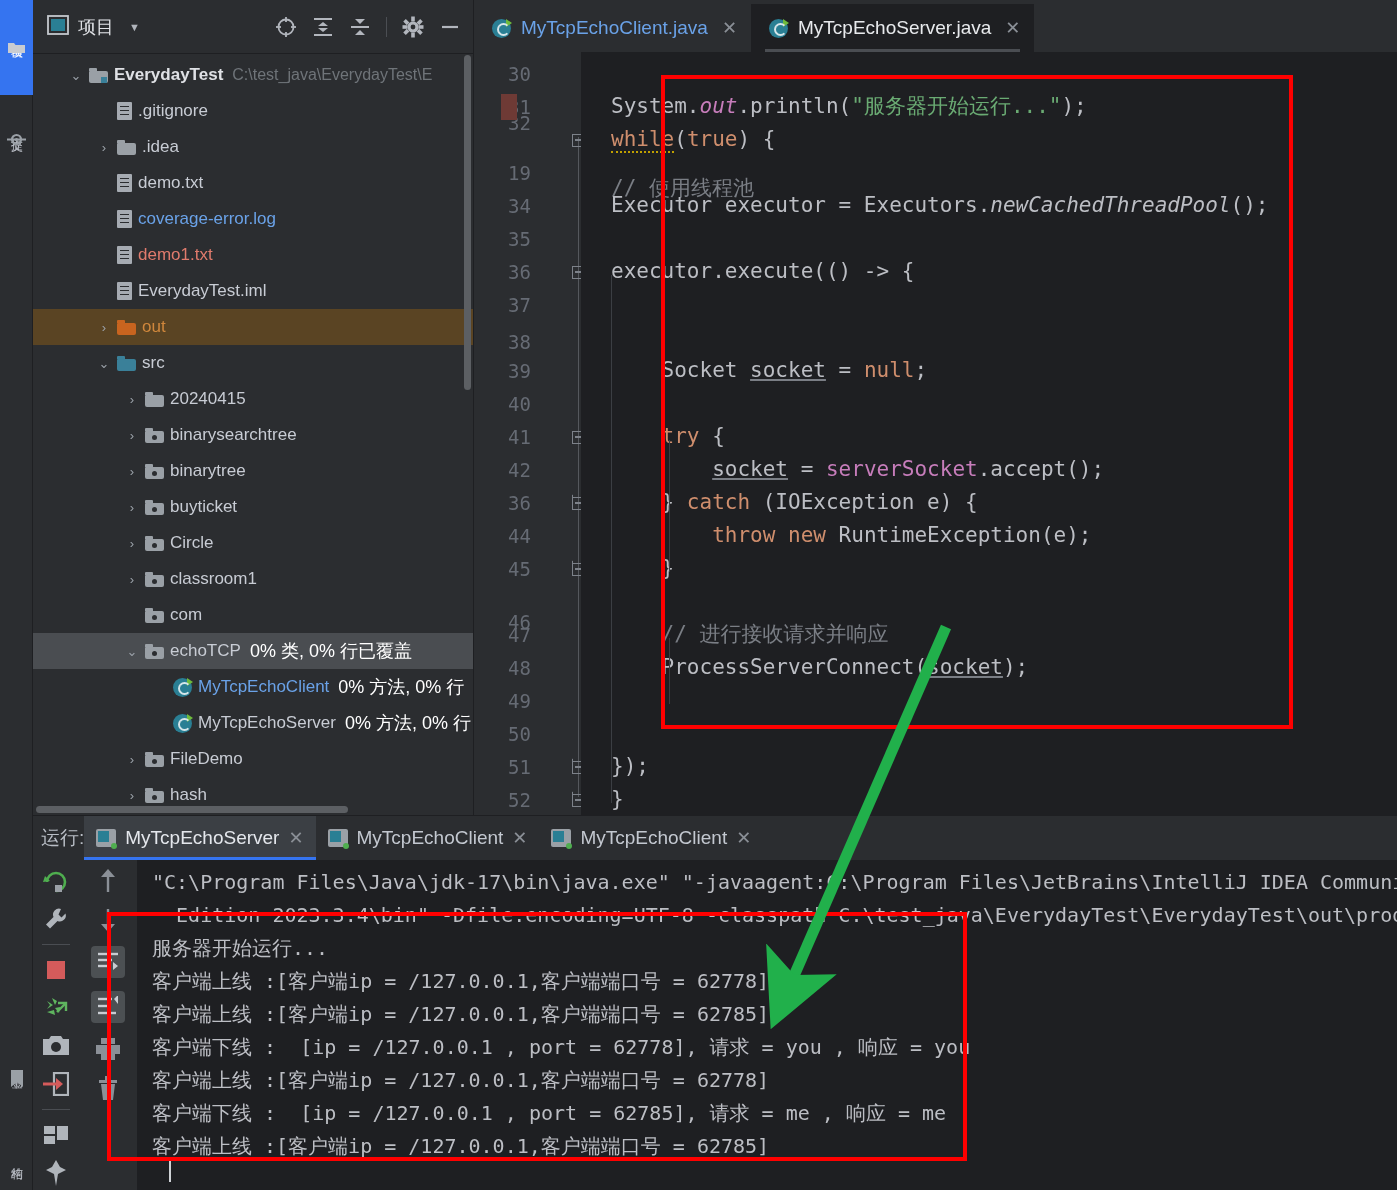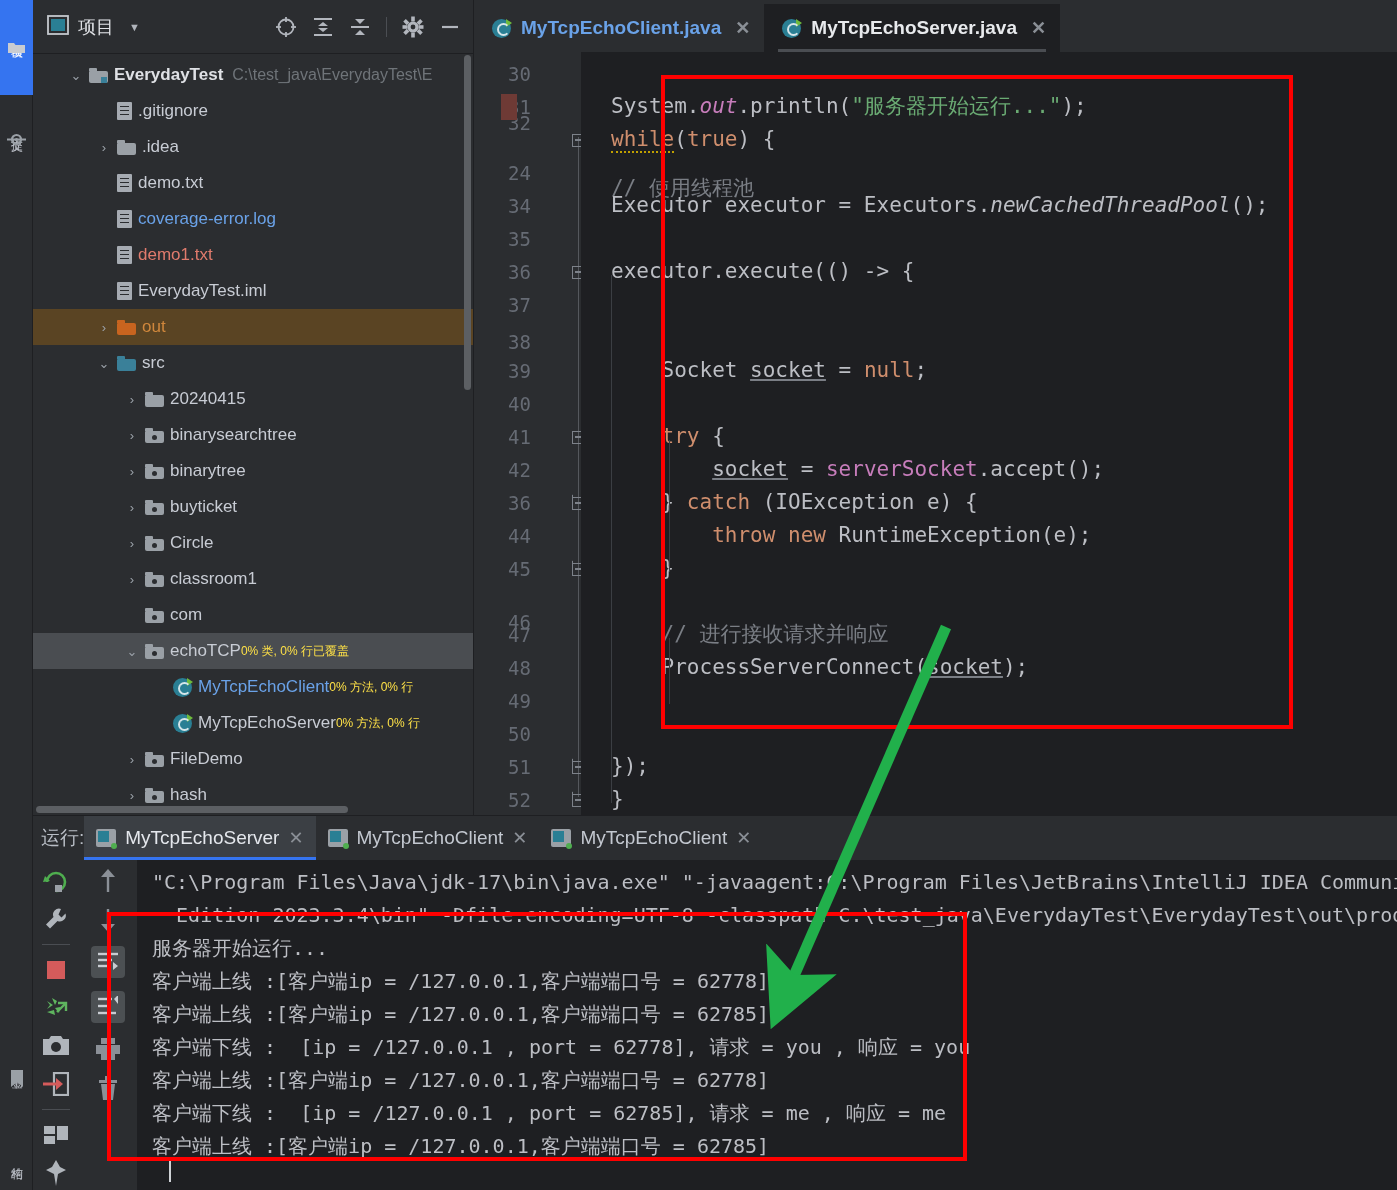--- a/index.html
+++ b/index.html
@@ -49,21 +49,21 @@
   .tree { position: relative; height: 761px; overflow: hidden; padding-top: 3px; }
   .trow {
     position: relative; height: 36px; display: flex; align-items: center;
     font-size: 17px; color: #c8ccd4; white-space: nowrap; cursor: pointer;
   }
   .trow.sel-out { background: #5a4423; }
   .trow.sel-gray { background: #4a4d51; }
   .arrow { width: 14px; display: inline-block; color: #9aa0a8; font-size: 13px; text-align:center; flex:0 0 auto;}
   .arrow.blank { color: transparent; }
   .tlabel { margin-left: 6px; }
-  .tcov { color: #fde047; font-size: 12px; }
+  .tcov { color: #ffffff; font-size: 18px; margin-left: 9px; }
   .tname-blue { color: #6aa2e8; }
   .tname-red  { color: #e07b6d; }
   .tname-orange { color: #d0873c; }
   .tname-bold { font-weight: bold; color: #dfe1e5; }
   .tpath { color: #6f7479; font-size: 16px; margin-left: 9px; }
 
   
   .ic { flex: 0 0 auto; display: inline-block; }
   .folder { width: 19px; height: 15px; position: relative; }
   .folder i {
@@ -102,21 +102,21 @@
     position: absolute; right: 2px; top: 55px; width: 7px; height: 335px;
     background: #5c5f63; border-radius: 4px;
   }
   .tree-hscroll {
     position: absolute; left: 3px; bottom: 2px; height: 7px; width: 312px;
     background: #5c5f63; border-radius: 4px;
   }
 
   
   .editor-area { position: absolute; left: 474px; top: 0; right: 0; height: 815px; background: #1e1f22; }
-  .tabbar { height: 52px; background: #2b2d30; display: flex; align-items: flex-end; font-weight: bold; }
+  .tabbar { height: 52px; background: #2b2d30; display: flex; align-items: flex-end; }
   .etab {
     height: 48px; display: flex; align-items: center; gap: 10px;
     padding: 0 14px 0 18px; font-size: 19px; color: #b9c0c9; cursor: pointer;
     position: relative;
   }
   .etab.active { background: #1e1f22; color: #e8eaed; }
   .etab.active:after {
     content:''; position:absolute; left:14px; right:14px; bottom:0; height:3px; background:#4a4d52;
   }
   .etab .tabname-blue { color: #6aa2e8; }
@@ -510,21 +510,21 @@
         <div class="etab active">
           <span class="ic classic"></span>
           <span class="">MyTcpEchoServer.java</span>
           <span class="etab-x">✕</span>
         </div>
       </div>
     <div class="gutter" id="gutter">
         <div class="gln" style="top: 11px;">30</div>
         <div class="gln" style="top: 44px;">31</div>
         <div class="gln" style="top: 60px;">32</div>
-        <div class="gln" style="top: 110px;">24</div>
+        <div class="gln" style="top: 110px;">19</div>
         <div class="gln" style="top: 143px;">34</div>
         <div class="gln" style="top: 176px;">35</div>
         <div class="gln" style="top: 209px;">36</div>
         <div class="gln" style="top: 242px;">37</div>
         <div class="gln" style="top: 279px;">38</div>
         <div class="gln" style="top: 308px;">39</div>
         <div class="gln" style="top: 341px;">40</div>
         <div class="gln" style="top: 374px;">41</div>
         <div class="gln" style="top: 407px;">42</div>
         <div class="gln" style="top: 440px;">36</div>

